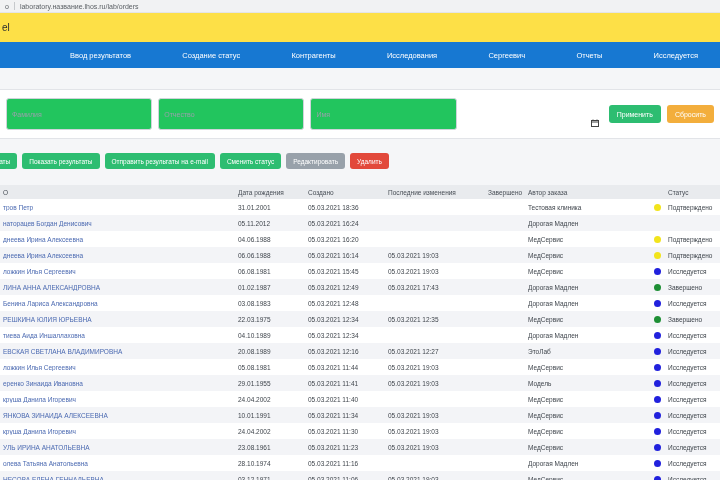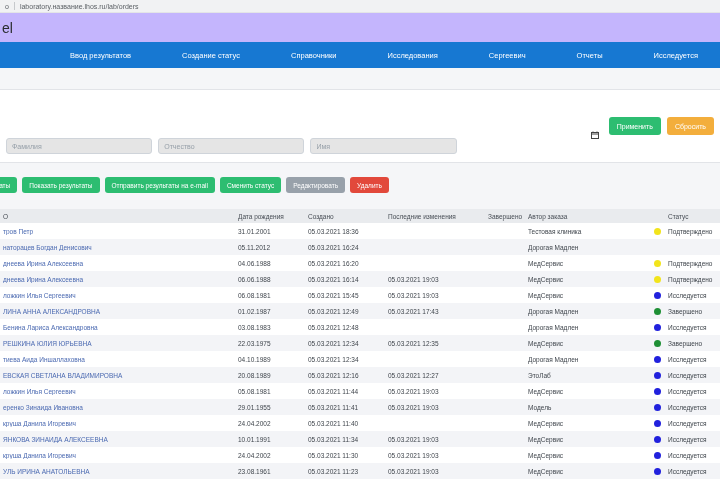--- a/index.html
+++ b/index.html
@@ -6,35 +6,35 @@
   html,body { width:720px; height:480px; overflow:hidden; }
   body { font-family:"Liberation Sans", sans-serif; background:#fff; }
   .page { position:relative; width:720px; height:480px; background:#f5f6f8; overflow:hidden; }
 
   
   .urlbar { height:13px; background:#f1f2f3; border-bottom:1px solid #e4e5e7;
             display:flex; align-items:center; padding-left:5px; font-size:7px; color:#5a5f64; }
   .urlbar .divider { width:0; height:8px; border-left:1px solid #c6c9cc; margin:0 5px; }
 
   
-  .logo-strip { height:29px; background:#c4b5fd; display:flex; align-items:center;
-                padding-left:2px; font-size:14px; color:#2a2d30; }
+  .logo-strip { height:29px; background:#fde047; display:flex; align-items:center;
+                padding-left:2px; font-size:10px; color:#2a2d30; }
 
   
   .navbar { height:26px; background:#1778d2; display:flex; align-items:center;
             justify-content:space-between; padding:0 22px; }
   .navbar a { color:#fff; font-size:7.5px; text-decoration:none; white-space:nowrap;padding-left:48px; }
 
   
   .filter-card { margin-top:21px; background:#fff; border-top:1px solid #e2e4e8;
                  border-bottom:1px solid #e2e4e8; padding:8px 6px; display:flex;
                  gap:6px; align-items:center; }
-  .tinput { height:16px; border:1px solid #cfd4da; border-radius:3px; padding:0 5px;
-            font-size:7px; color:#333; width:148px; outline:none; background:#e5e5e5;
-            font-family:"Liberation Sans", sans-serif;margin-top:40px; }
+  .tinput { height:32px; border:1px solid #cfd4da; border-radius:3px; padding:0 5px;
+            font-size:7px; color:#333; width:148px; outline:none; background:#22c55e;
+            font-family:"Liberation Sans", sans-serif; }
   .tinput::placeholder { color:#97a0a9; }
   .date-wrap { position:relative; width:142px; }
   .date-wrap .tinput { width:142px; padding-right:15px; }
   .date-wrap svg { position:absolute; right:4px; top:5px; }
   .btn { height:18px; border:none; border-radius:3px; font-size:7px; color:#fff;
          padding:0 8px; cursor:pointer; white-space:nowrap;
          font-family:"Liberation Sans", sans-serif; }
   .btn-green { background:#2dbd71; }
   .btn-orange { background:#f3ae3c; }
 
@@ -74,21 +74,21 @@
     <span>laboratory.название.lhos.ru/lab/orders</span>
   </div>
 
   <div class="logo-strip">
     <span>el</span>
   </div>
 
   <nav class="navbar">
     <a href="#">Ввод результатов</a>
     <a href="#">Создание статус</a>
-    <a href="#">Справочники</a>
+    <a href="#">Контрагенты</a>
     <a href="#">Исследования</a>
     <a href="#">Сергеевич</a>
     <a href="#">Отчеты</a>
     <a href="#">Исследуется</a>
   </nav>
 
   <div class="filter-card">
     <input type="text" class="tinput" placeholder="Фамилия" style="">
     <input type="text" class="tinput" placeholder="Отчество" style="">
     <input type="text" class="tinput" placeholder="Имя" style="">

